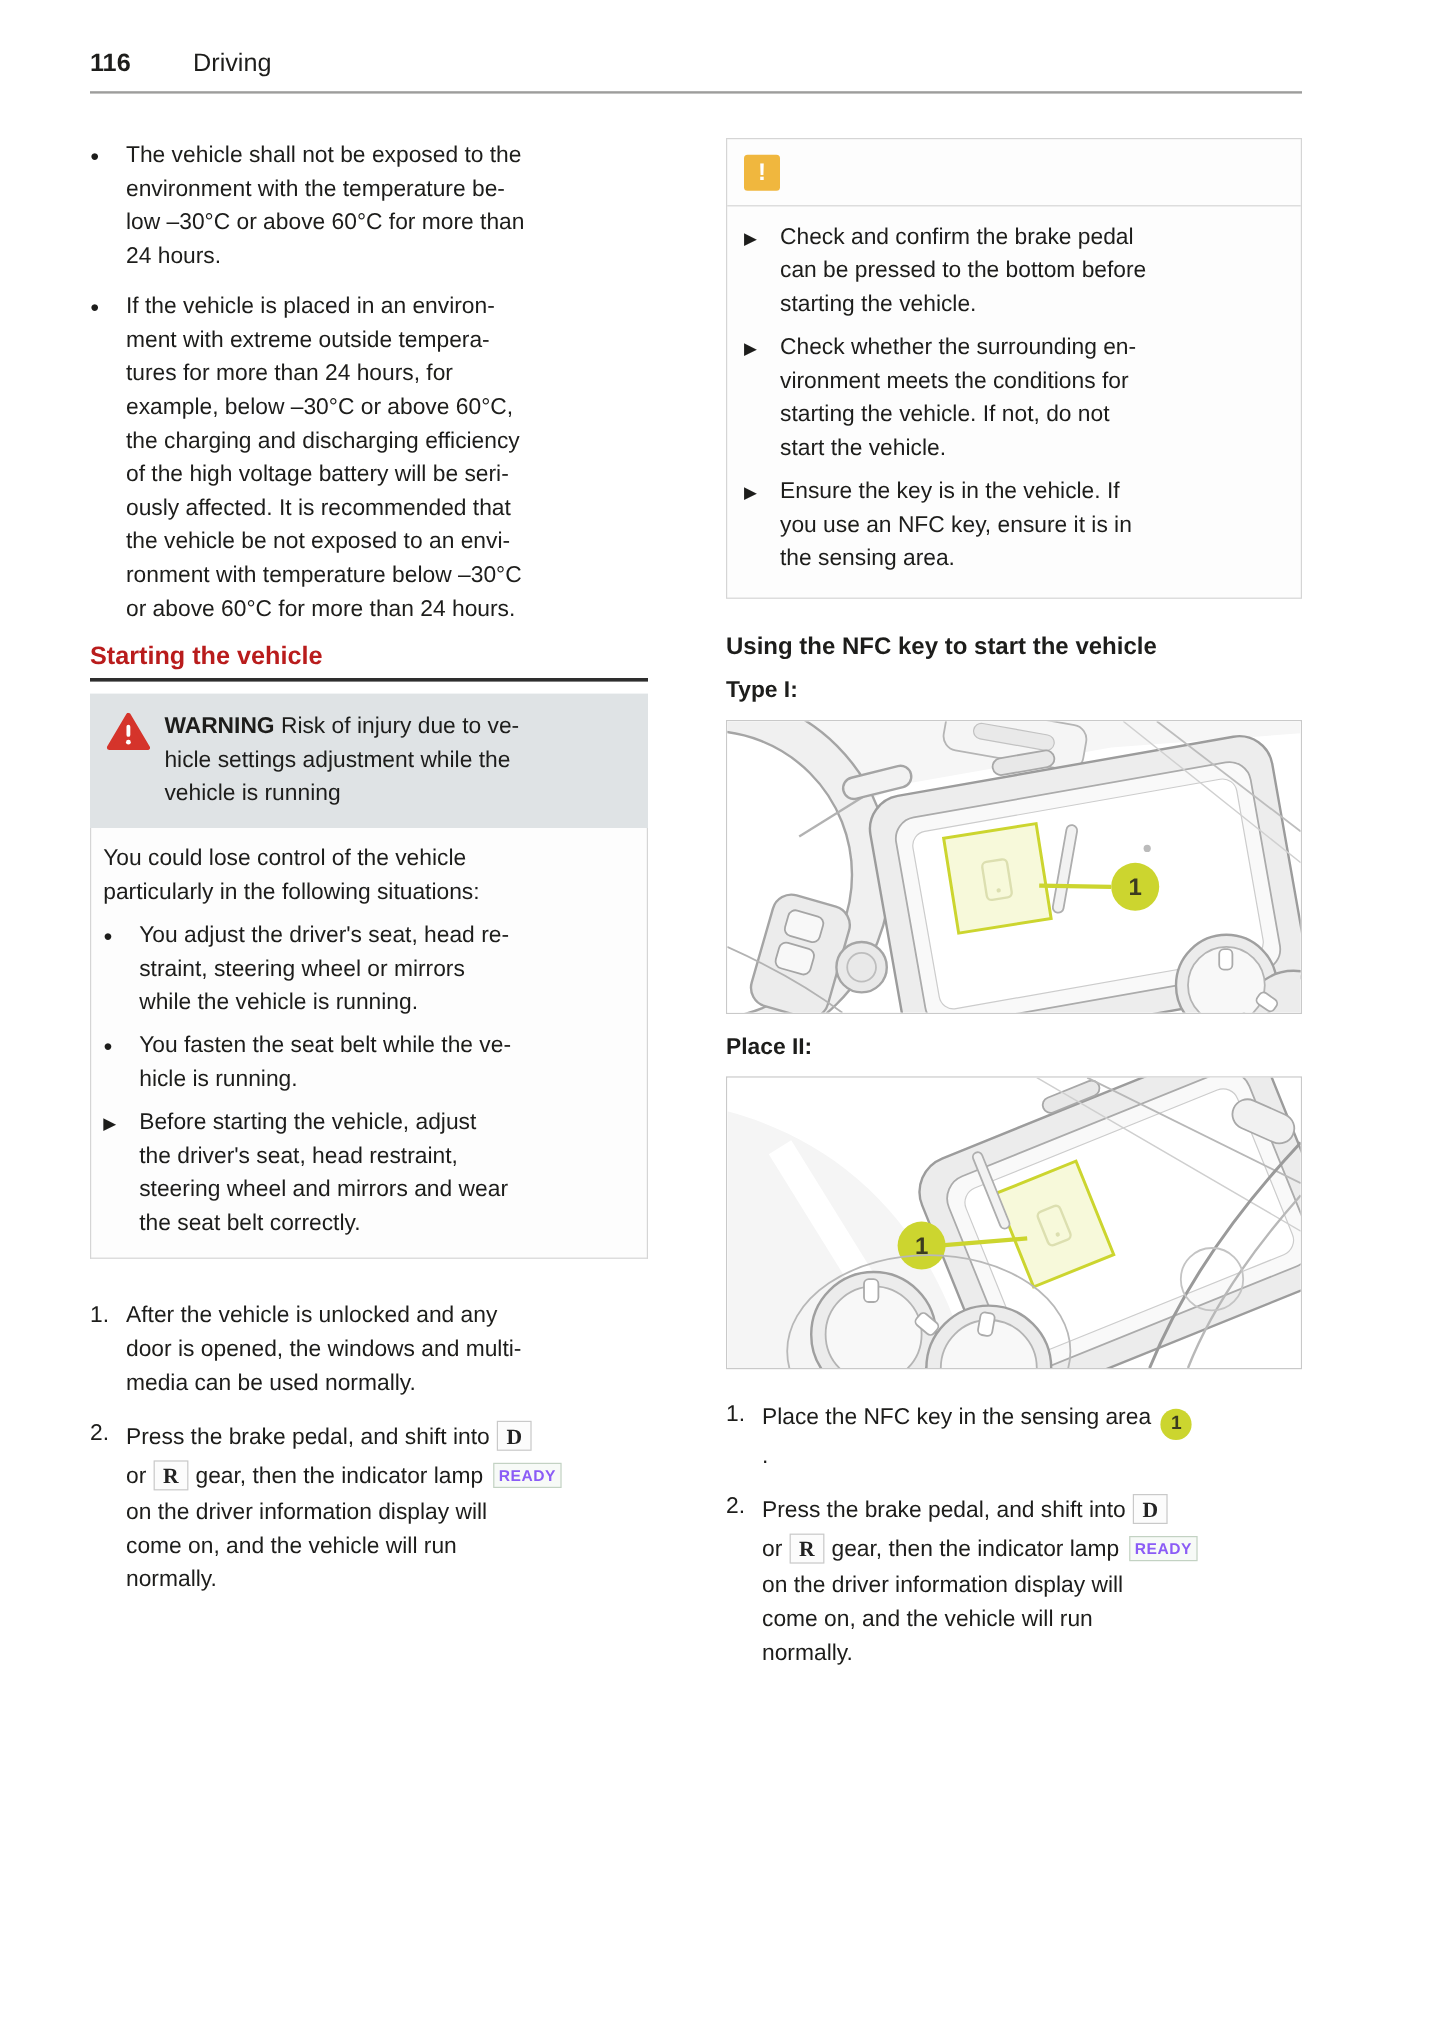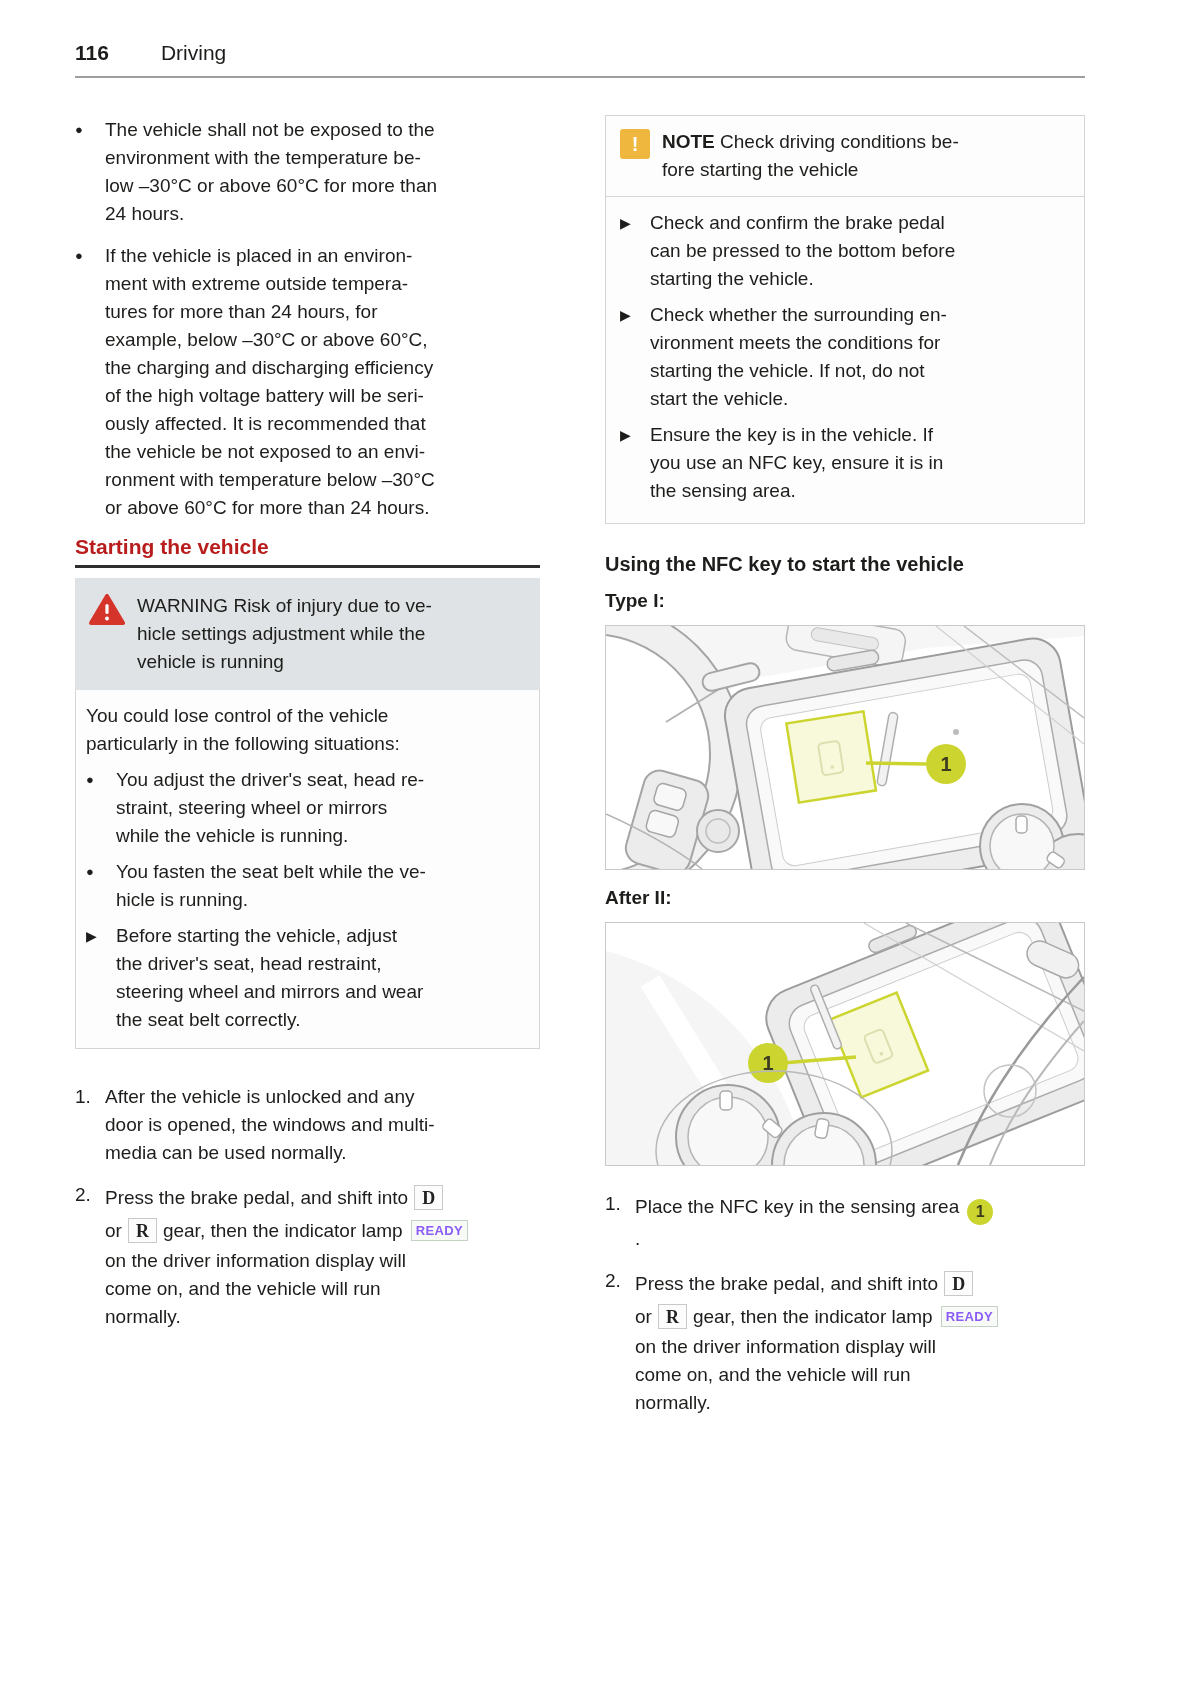--- a/index.html
+++ b/index.html
@@ -24,21 +24,21 @@
   .li-marker{flex:none;width:30px;font-size:17px;}
   .li-marker.arrow{font-size:14px;}
   .li-text{flex:1;}
   .num-marker{flex:none;width:30px;}
   
   .subheading{margin-top:12px;font-size:21px;font-weight:bold;color:#b91c1c;line-height:26px;}
   .subheading-rule{margin-top:5px;height:3px;background:#2e2e2e;width:465px;}
   
   .warning-band{margin-top:10px;background:#dfe3e5;padding:14px 12px 14px 14px;display:flex;align-items:flex-start;}
   .warn-icon{flex:none;width:36px;height:32px;margin-right:12px;margin-top:2px;}
-  .warning-text b{font-weight:normal;}
+  .warning-text b{font-weight:bold;}
   .caution-box{border:1px solid #d5d5d5;border-top:none;background:#fdfdfd;padding:12px 10px 14px 10px;}
   .caution-intro{font-weight:normal;margin-bottom:8px;}
   .caution-box .li + .li{margin-top:8px;}
   .caution-box .li{margin-top:8px;}
   .caution-box .li:first-of-type{margin-top:8px;}
   
   .steps{margin-top:34px;}
   .step{display:flex;align-items:flex-start;}
   .step + .step{margin-top:14px;}
   .step-line{line-height:33px;}
@@ -162,22 +162,20 @@
       </div>
     </div>
   </div>
 </div>
 
 <div class="col-right">
 
   <div class="note-box">
     <div class="note-header">
       <div class="note-icon">!</div>
-      <div class="note-title"><b>NOTE</b><span class="pre"> Check driving conditions be-
-fore starting the vehicle</span></div>
     </div>
     <div class="note-divider"></div>
     <div class="li">
       <div class="li-marker arrow" style="line-height:28px;">▶</div>
       <div class="li-text pre">Check and confirm the brake pedal
 can be pressed to the bottom before
 starting the vehicle.</div>
     </div>
     <div class="li">
       <div class="li-marker arrow" style="line-height:28px;">▶</div>
@@ -247,21 +245,21 @@
         <rect x="410" y="190" width="11" height="17" rx="4" fill="#ffffff" stroke="#ababab" stroke-width="1.5"></rect>
         <rect x="444" y="226" width="11" height="17" rx="4" fill="#ffffff" stroke="#ababab" stroke-width="1.5" transform="rotate(-55 449 234)"></rect>
       </g>
 
       <path d="M358,0 L478,92" stroke="#bdbdbd" stroke-width="1.5" fill="none"></path>
       <path d="M330,0 L478,118" stroke="#d0d0d0" stroke-width="1.2" fill="none"></path>
       <path d="M0,188 Q58,214 96,243" stroke="#b3b3b3" stroke-width="1.5" fill="none"></path>
     </svg>
   </div>
 
-  <div class="type-label" style="margin-top:14px;">After II:</div>
+  <div class="type-label" style="margin-top:14px;">Place II:</div>
 
   <div class="figure">
     <svg viewBox="0 0 478 242" width="478" height="242">
       <rect width="478" height="242" fill="#ffffff"></rect>
       <path d="M0,28 C90,52 170,118 202,242 L0,242 Z" fill="#f5f5f5"></path>
       <path d="M44,58 L158,242" stroke="#ffffff" stroke-width="22" fill="none"></path>
 
       <g transform="rotate(-22 330 110)">
         <rect x="176" y="14" width="310" height="214" rx="30" fill="#ececec" stroke="#9c9c9c" stroke-width="2"></rect>
         <rect x="196" y="34" width="270" height="174" rx="20" fill="#f9f9f9" stroke="#ababab" stroke-width="1.5"></rect>

